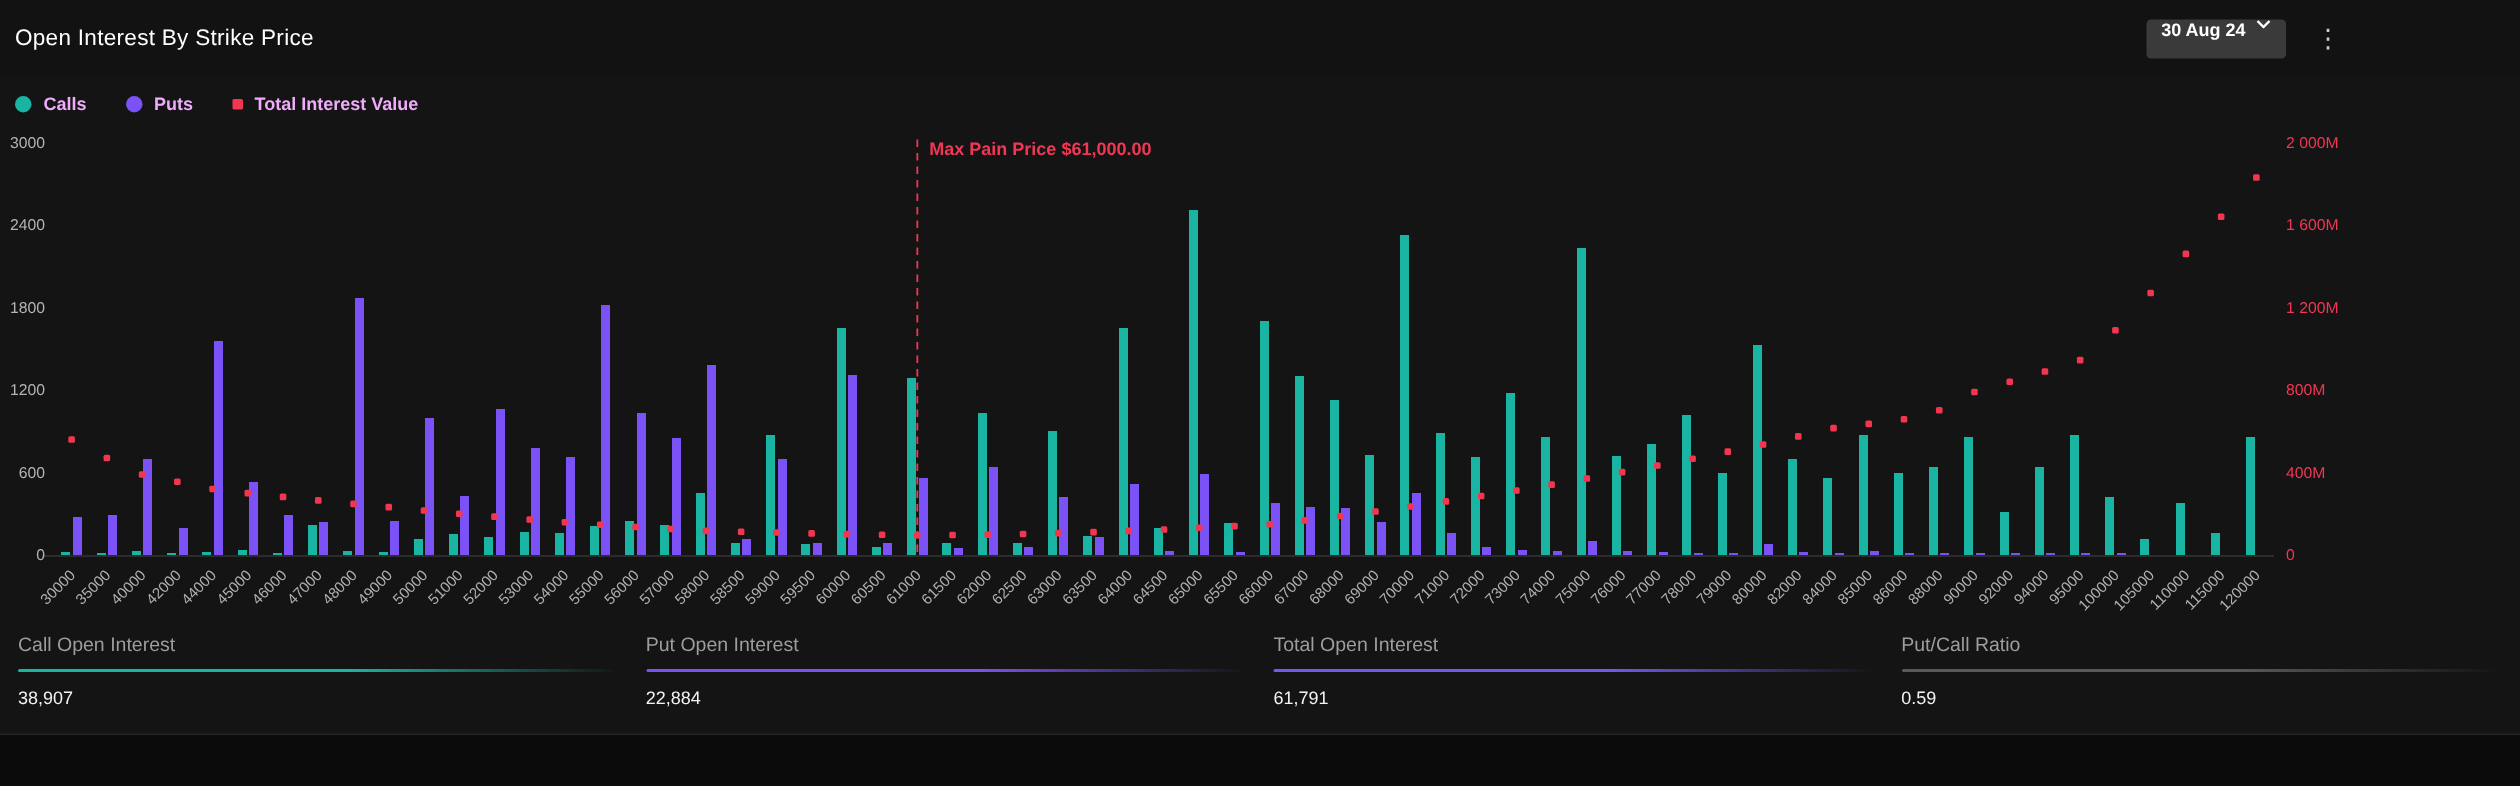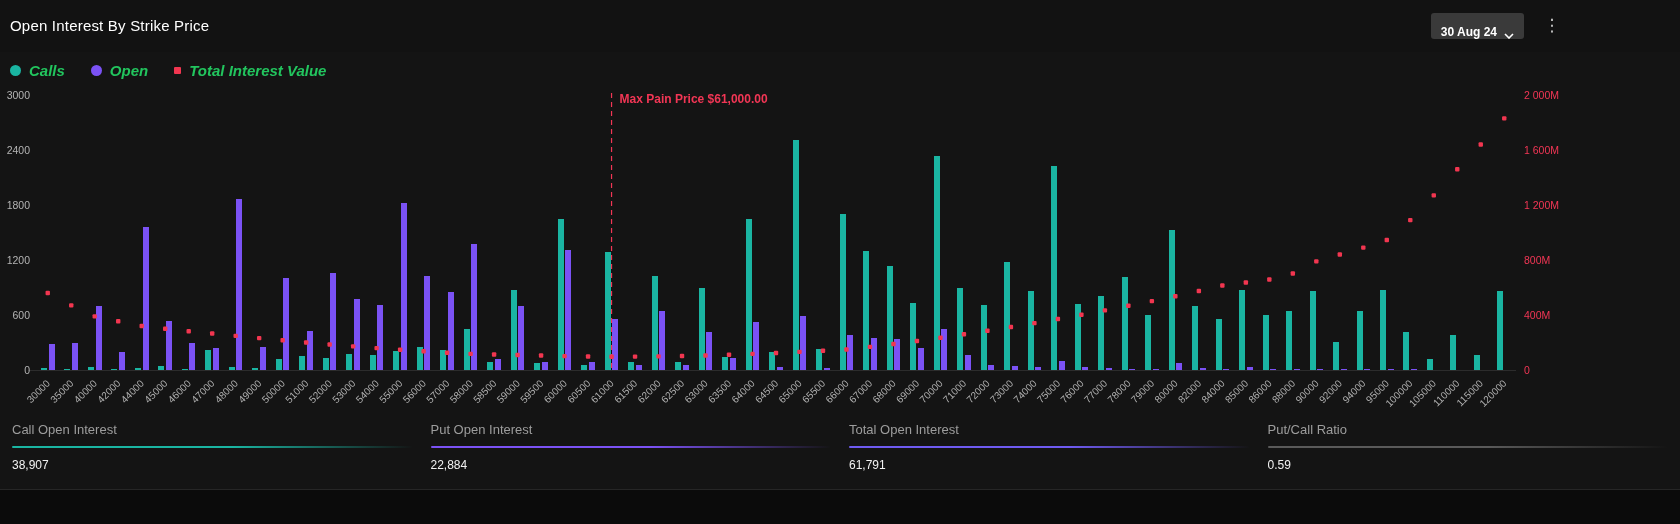--- a/index.html
+++ b/index.html
@@ -5,29 +5,29 @@
   * { margin:0; padding:0; box-sizing:border-box; }
   html,body { width:1680px; height:524px; background:#131313; overflow:hidden;
               font-family:"Liberation Sans", sans-serif; }
   .app { position:relative; width:1680px; height:524px; background:#141414;border-radius:12px; }
 
   
   .header { position:absolute; top:0; left:0; right:0; height:52px; background:#121212; }
   .title { position:absolute; left:10px; top:17px; color:#ffffff; font-size:15px; letter-spacing:.2px; }
   .date-btn { position:absolute; right:156px; top:13px; height:26px; background:#3a3a3a;
               border:none; border-radius:3px; color:#ffffff; font-size:12px; font-weight:bold;
-              padding:0 10px; display:flex; align-items:flex-end; gap:7px; cursor:pointer;
+              padding:0 10px; display:flex; align-items:flex-start; gap:7px; cursor:pointer;
               font-family:"Liberation Sans", sans-serif; }
   .kebab { position:absolute; right:118px; top:14px; width:20px; height:24px; color:#cccccc;
            font-size:17px; line-height:24px; text-align:center; cursor:pointer; user-select:none; }
 
   
   .legend { position:absolute; top:62px; left:10px; display:flex; align-items:center; gap:26px; z-index:5; }
   .legend-item { display:flex; align-items:center; gap:8px; cursor:pointer; }
-  .legend-item .txt { color:#22c55e; font-size:15px; font-weight:bold;font-style:italic; }
+  .legend-item .txt { color:#f0abfc; font-size:12px; font-weight:bold; }
   .marker-circle { width:11px; height:11px; border-radius:50%; }
   .marker-square { width:7px; height:7px; border-radius:1px; }
 
   
   .chart-svg { position:absolute; top:56px; left:0; }
   svg text { font-family:"Liberation Sans", sans-serif; }
   .tick-left  { fill:#b4b4b4; font-size:10.5px; }
   .tick-right { fill:#f23655; font-size:10.5px; }
   .xlab       { fill:#b0b0b0; font-size:10px; }
   .maxpain-label { fill:#f23655; font-size:12px; font-weight:bold; }
@@ -59,21 +59,21 @@
     <div class="kebab">⋮</div>
   </div>
 
   <div class="legend">
     <div class="legend-item">
       <span class="marker-circle" style="background: rgb(26, 181, 162);"></span>
       <span class="txt">Calls</span>
     </div>
     <div class="legend-item">
       <span class="marker-circle" style="background: rgb(123, 82, 245);"></span>
-      <span class="txt">Open</span>
+      <span class="txt">Puts</span>
     </div>
     <div class="legend-item">
       <span class="marker-square" style="background: rgb(242, 54, 80);"></span>
       <span class="txt">Total Interest Value</span>
     </div>
   </div>
 
   <svg class="chart-svg" width="1680" height="356">
       <line x1="28" y1="314.5" x2="1516" y2="314.5" stroke="#2c2c2c" shape-rendering="crispEdges"></line>
       <text x="30" y="317.5" text-anchor="end" class="tick-left">0</text>

